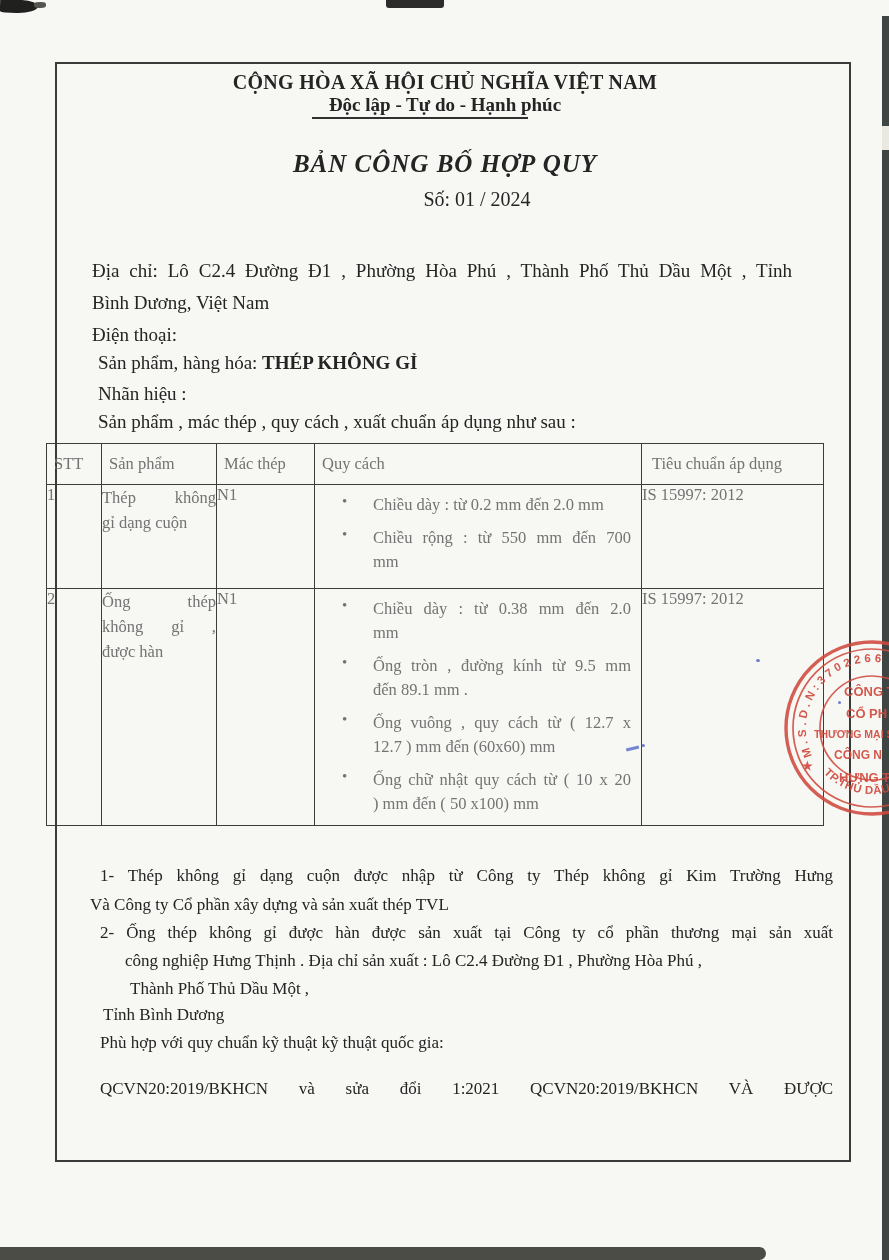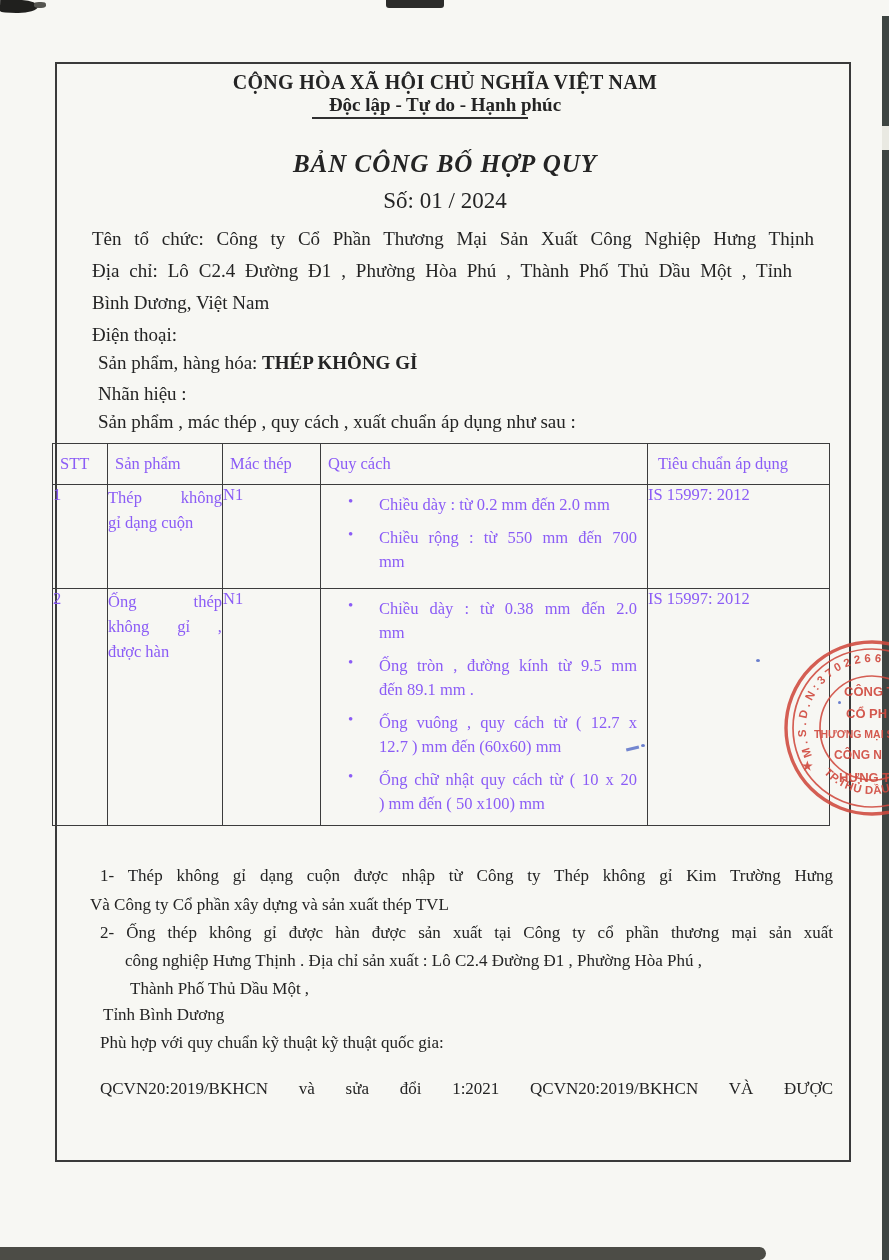--- a/index.html
+++ b/index.html
@@ -15,23 +15,23 @@
     position:absolute; left:55px; top:62px; width:792px; height:1096px;
     border:2px solid #3a3a3a;
   }
   .bline { position:absolute; font-size:19px; line-height:24px; white-space:nowrap; }
   .nline { position:absolute; font-size:17px; line-height:24px; white-space:nowrap; }
   .jl { white-space:normal; text-align:justify; text-align-last:justify; }
   .bold { font-weight:bold; }
 
   
   table.doc {
-    position:absolute; left:52px; top:443px; width:777px;
+    position:absolute; left:46px; top:443px; width:777px;
     border-collapse:collapse; table-layout:fixed;
-    font-size:16.5px; color:#8b5cf6;
+    font-size:16.5px; color:#737373;
   }
   table.doc th, table.doc td {
     border:1.5px solid #3c3c3c; vertical-align:top;
     font-weight:normal; text-align:left; padding:0;
   }
   table.doc th { height:40px; vertical-align:middle; padding-left:7px; }
   th.c, td.c { text-align:center; padding-left:0; }
   td.pad { padding-top:8px; }
   td.sp { padding:8px 10px 0 11px; }
   .spline { line-height:25px; white-space:nowrap; }
@@ -71,23 +71,22 @@
   <div class="strip-notch"></div>
   <div class="bar-b"></div>
 
   <div class="frame"></div>
 
   <div class="cline bold" style="top:71px; font-size:20px; letter-spacing:.3px;">CỘNG HÒA XÃ HỘI CHỦ NGHĨA VIỆT NAM</div>
   <div class="cline bold" style="top:94px; font-size:19px;">Độc lập - Tự do - Hạnh phúc</div>
   <div class="underbar"></div>
 
   <div class="cline bold" style="top:150px; font-size:25px; letter-spacing:1px;font-style:italic;">BẢN CÔNG BỐ HỢP QUY</div>
-  <div class="cline" style="top:188px; font-size:23px;">Số: 01 / 2024</div>
-
-  <div class="bline jl" style="left:92px; top:227px; width:722px;">Tên tổ chức: Công ty Cổ Phần Thương Mại Sản Xuất Công Nghiệp Hưng Thịnh</div>
+  <div class="cline" style="top:188px; font-size:20px;padding-left:32px;">Số: 01 / 2024</div>
+
   <div class="bline jl" style="left:92px; top:259px; width:700px;">Địa chỉ: Lô C2.4 Đường Đ1 , Phường Hòa Phú , Thành Phố Thủ Dầu Một , Tỉnh</div>
   <div class="bline" style="left:92px; top:291px;">Bình Dương, Việt Nam</div>
   <div class="bline" style="left:92px; top:323px;">Điện thoại:</div>
   <div class="bline" style="left:98px; top:351px;"><span>Sản phẩm, hàng hóa: </span><b>THÉP KHÔNG GỈ</b></div>
   <div class="bline" style="left:98px; top:382px;">Nhãn hiệu :</div>
   <div class="bline" style="left:98px; top:410px;">Sản phẩm , mác thép , quy cách , xuất chuẩn áp dụng như sau :</div>
 
   <table class="doc">
     <colgroup>
       <col style="width:55px">

